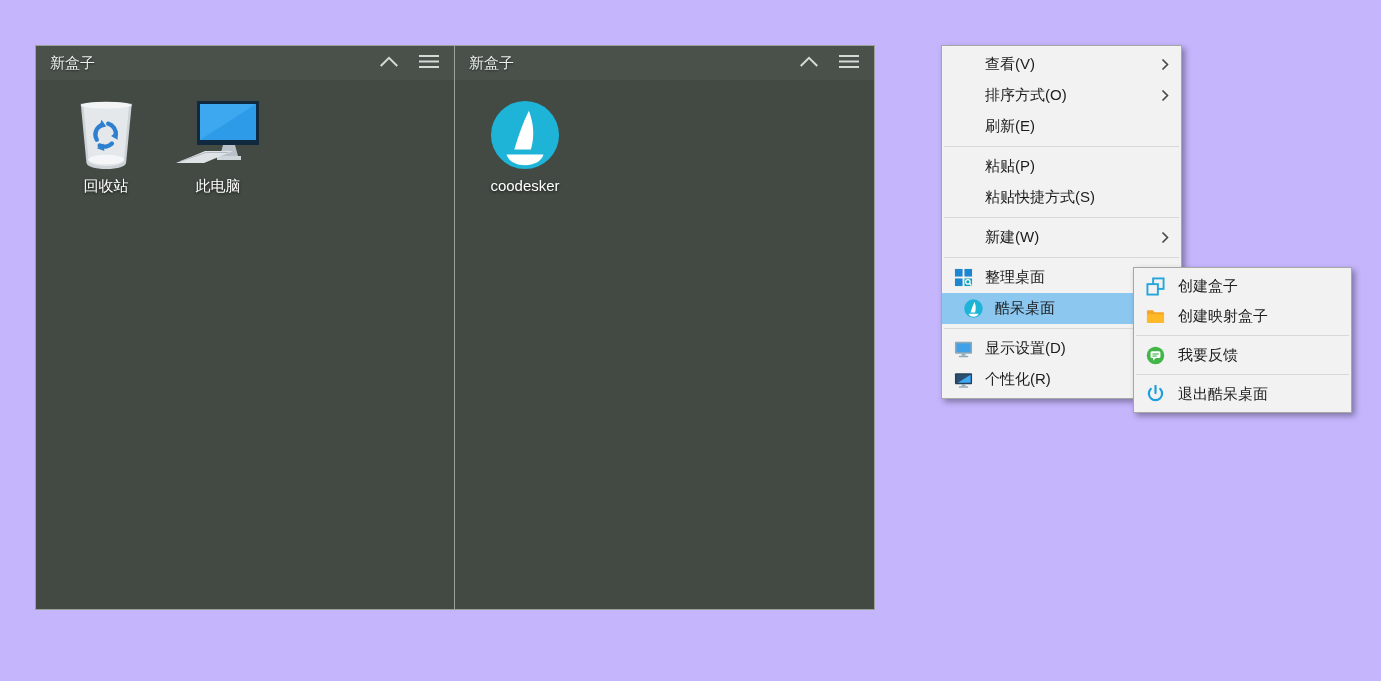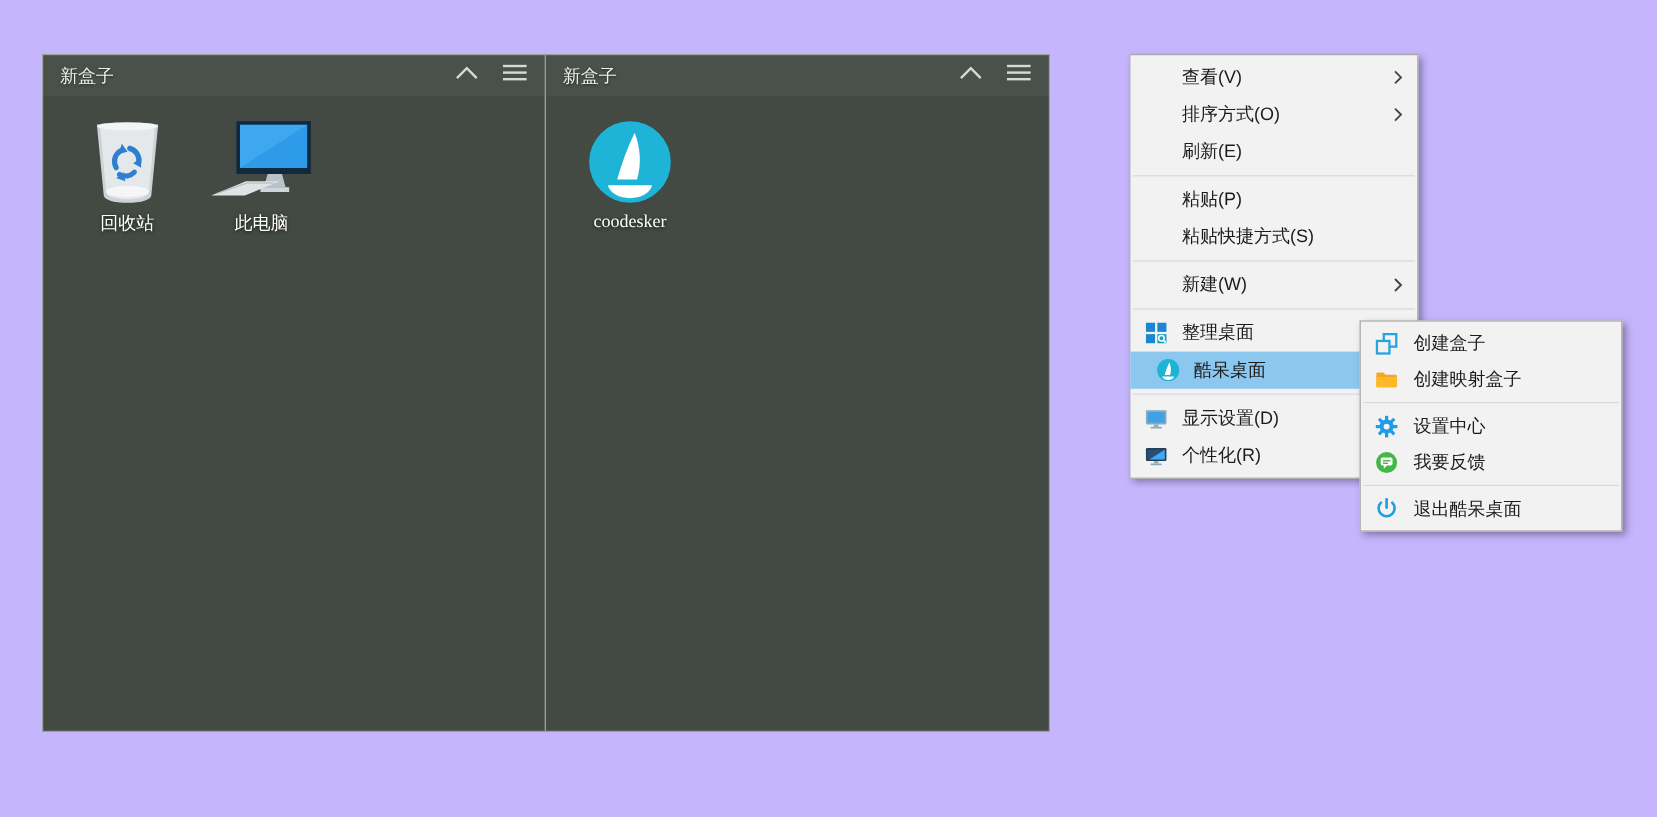--- a/index.html
+++ b/index.html
@@ -11,21 +11,21 @@
          border: 1px solid rgba(228,233,226,0.55); }
   .box-1 { left: 35px;  width: 420px; }
   .box-2 { left: 454px; width: 421px; }
   .box-titlebar { height: 34px; display: flex; align-items: center; padding: 0 12px 0 14px;
                   background: rgba(255,255,255,0.04); }
   .box-title { flex: 1; color: #eef0ee; font-size: 15px; text-shadow: 0 1px 2px rgba(0,0,0,0.55); }
   .box-btn { width: 26px; height: 24px; display: flex; align-items: center; justify-content: center;
              margin-left: 14px; cursor: default; }
   .box-body { display: flex; flex-wrap: wrap; align-content: flex-start; padding: 12px 0 0 14px; }
   .desk-icon { width: 104px; display: flex; flex-direction: column; align-items: center;
-               margin: 2px 4px 10px 4px; cursor: default; font-family: Liberation Serif, serif; }
+               margin: 2px 4px 10px 4px; cursor: default; }
   .icon-wrap { height: 76px; display: flex; align-items: flex-end; justify-content: center; }
   .icon-wrap svg { height: 70px; width: auto; display: block; }
   .desk-label { margin-top: 7px; color: #ffffff; font-size: 15px; white-space: nowrap;
                 text-shadow: 0 1px 3px rgba(0,0,0,0.7); }
 
   
   .menu { position: absolute; background: #f2f2f2; border: 1px solid #a7a7a7;
           box-shadow: 3px 3px 6px rgba(0,0,0,0.35); padding: 3px 0; }
   .menu-main { left: 941px;  top: 45px;  width: 241px; z-index: 5; }
   .menu-sub  { left: 1133px; top: 267px; width: 219px; z-index: 6; }
@@ -260,40 +260,20 @@
             <path d="M1,7.5 L19,7.5 L19,15.5 C19,16.1 18.6,16.5 18,16.5 L2,16.5 C1.4,16.5 1,16.1 1,15.5 Z" fill="#fdb927"></path>
           </svg>
         </span>
         <span class="menu-label">创建映射盒子</span>
         <span class="menu-arrow"></span>
       </div>
       <div class="menu-sep"></div>
       <div class="menu-item">
         <span class="menu-icon">
           <svg viewBox="0 0 20 20">
-            <g fill="#1f9ce8">
-              <rect x="8.6" y="0.5" width="2.8" height="5"></rect>
-              <rect x="8.6" y="14.5" width="2.8" height="5"></rect>
-              <rect x="0.5" y="8.6" width="5" height="2.8"></rect>
-              <rect x="14.5" y="8.6" width="5" height="2.8"></rect>
-              <rect x="8.6" y="0.5" width="2.8" height="5" transform="rotate(45 10 10)"></rect>
-              <rect x="8.6" y="14.5" width="2.8" height="5" transform="rotate(45 10 10)"></rect>
-              <rect x="0.5" y="8.6" width="5" height="2.8" transform="rotate(45 10 10)"></rect>
-              <rect x="14.5" y="8.6" width="5" height="2.8" transform="rotate(45 10 10)"></rect>
-              <circle cx="10" cy="10" r="6.2"></circle>
-            </g>
-            <circle cx="10" cy="10" r="2.6" fill="#f2f2f2"></circle>
-          </svg>
-        </span>
-        <span class="menu-label">设置中心</span>
-        <span class="menu-arrow"></span>
-      </div>
-      <div class="menu-item">
-        <span class="menu-icon">
-          <svg viewBox="0 0 20 20">
             <circle cx="10" cy="10" r="9.2" fill="#43b649"></circle>
             <rect x="4.8" y="5.6" width="10.4" height="7" rx="1.6" fill="#fff"></rect>
             <path d="M7.5,12.4 L7.5,15.4 L10.6,12.4 Z" fill="#fff"></path>
             <rect x="6.8" y="7.8" width="6.6" height="1.2" fill="#43b649"></rect>
             <rect x="6.8" y="10" width="4.4" height="1.2" fill="#43b649"></rect>
           </svg>
         </span>
         <span class="menu-label">我要反馈</span>
         <span class="menu-arrow"></span>
       </div>

